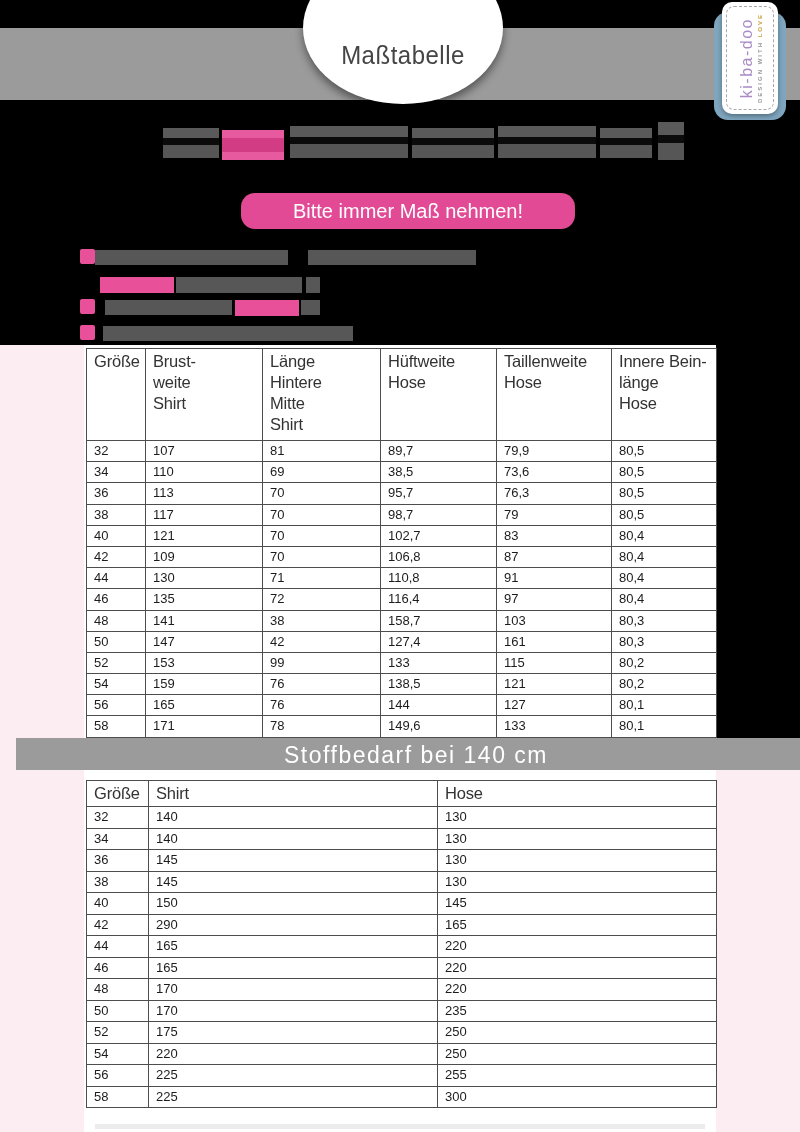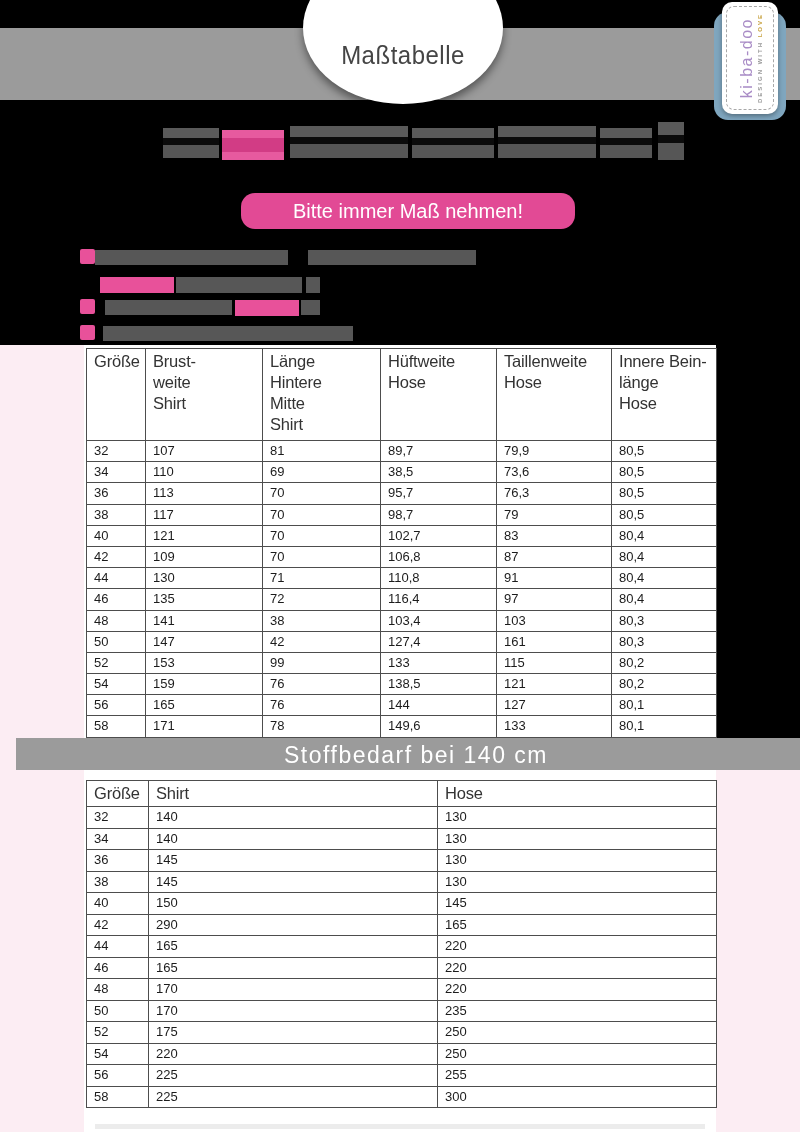--- a/index.html
+++ b/index.html
@@ -209,21 +209,21 @@
             <td>135</td>
             <td>72</td>
             <td>116,4</td>
             <td>97</td>
             <td>80,4</td>
           </tr>
           <tr>
             <td>48</td>
             <td>141</td>
             <td>38</td>
-            <td>103,4</td>
+            <td>158,7</td>
             <td>103</td>
             <td>80,3</td>
           </tr>
           <tr>
             <td>50</td>
             <td>147</td>
             <td>42</td>
             <td>127,4</td>
             <td>161</td>
             <td>80,3</td>

